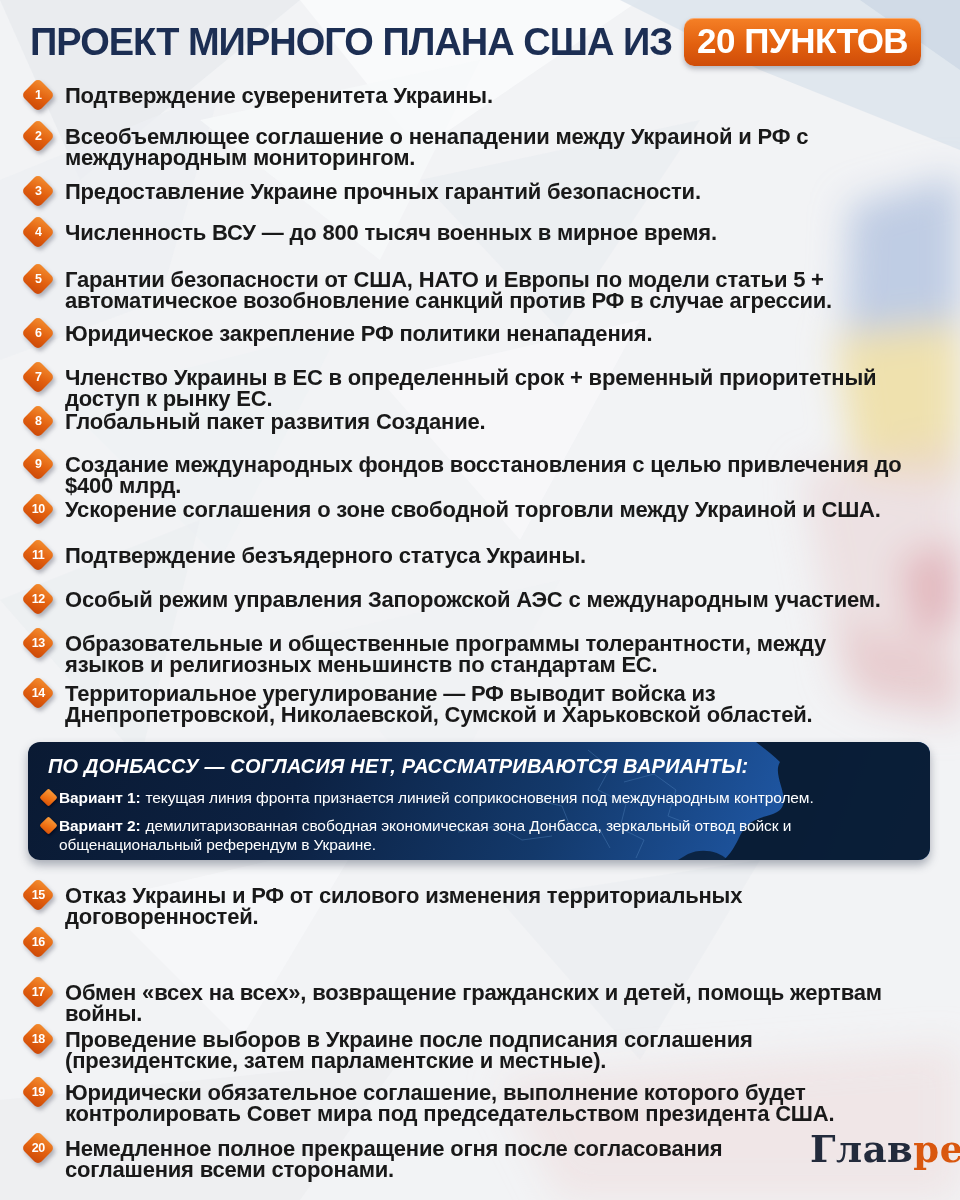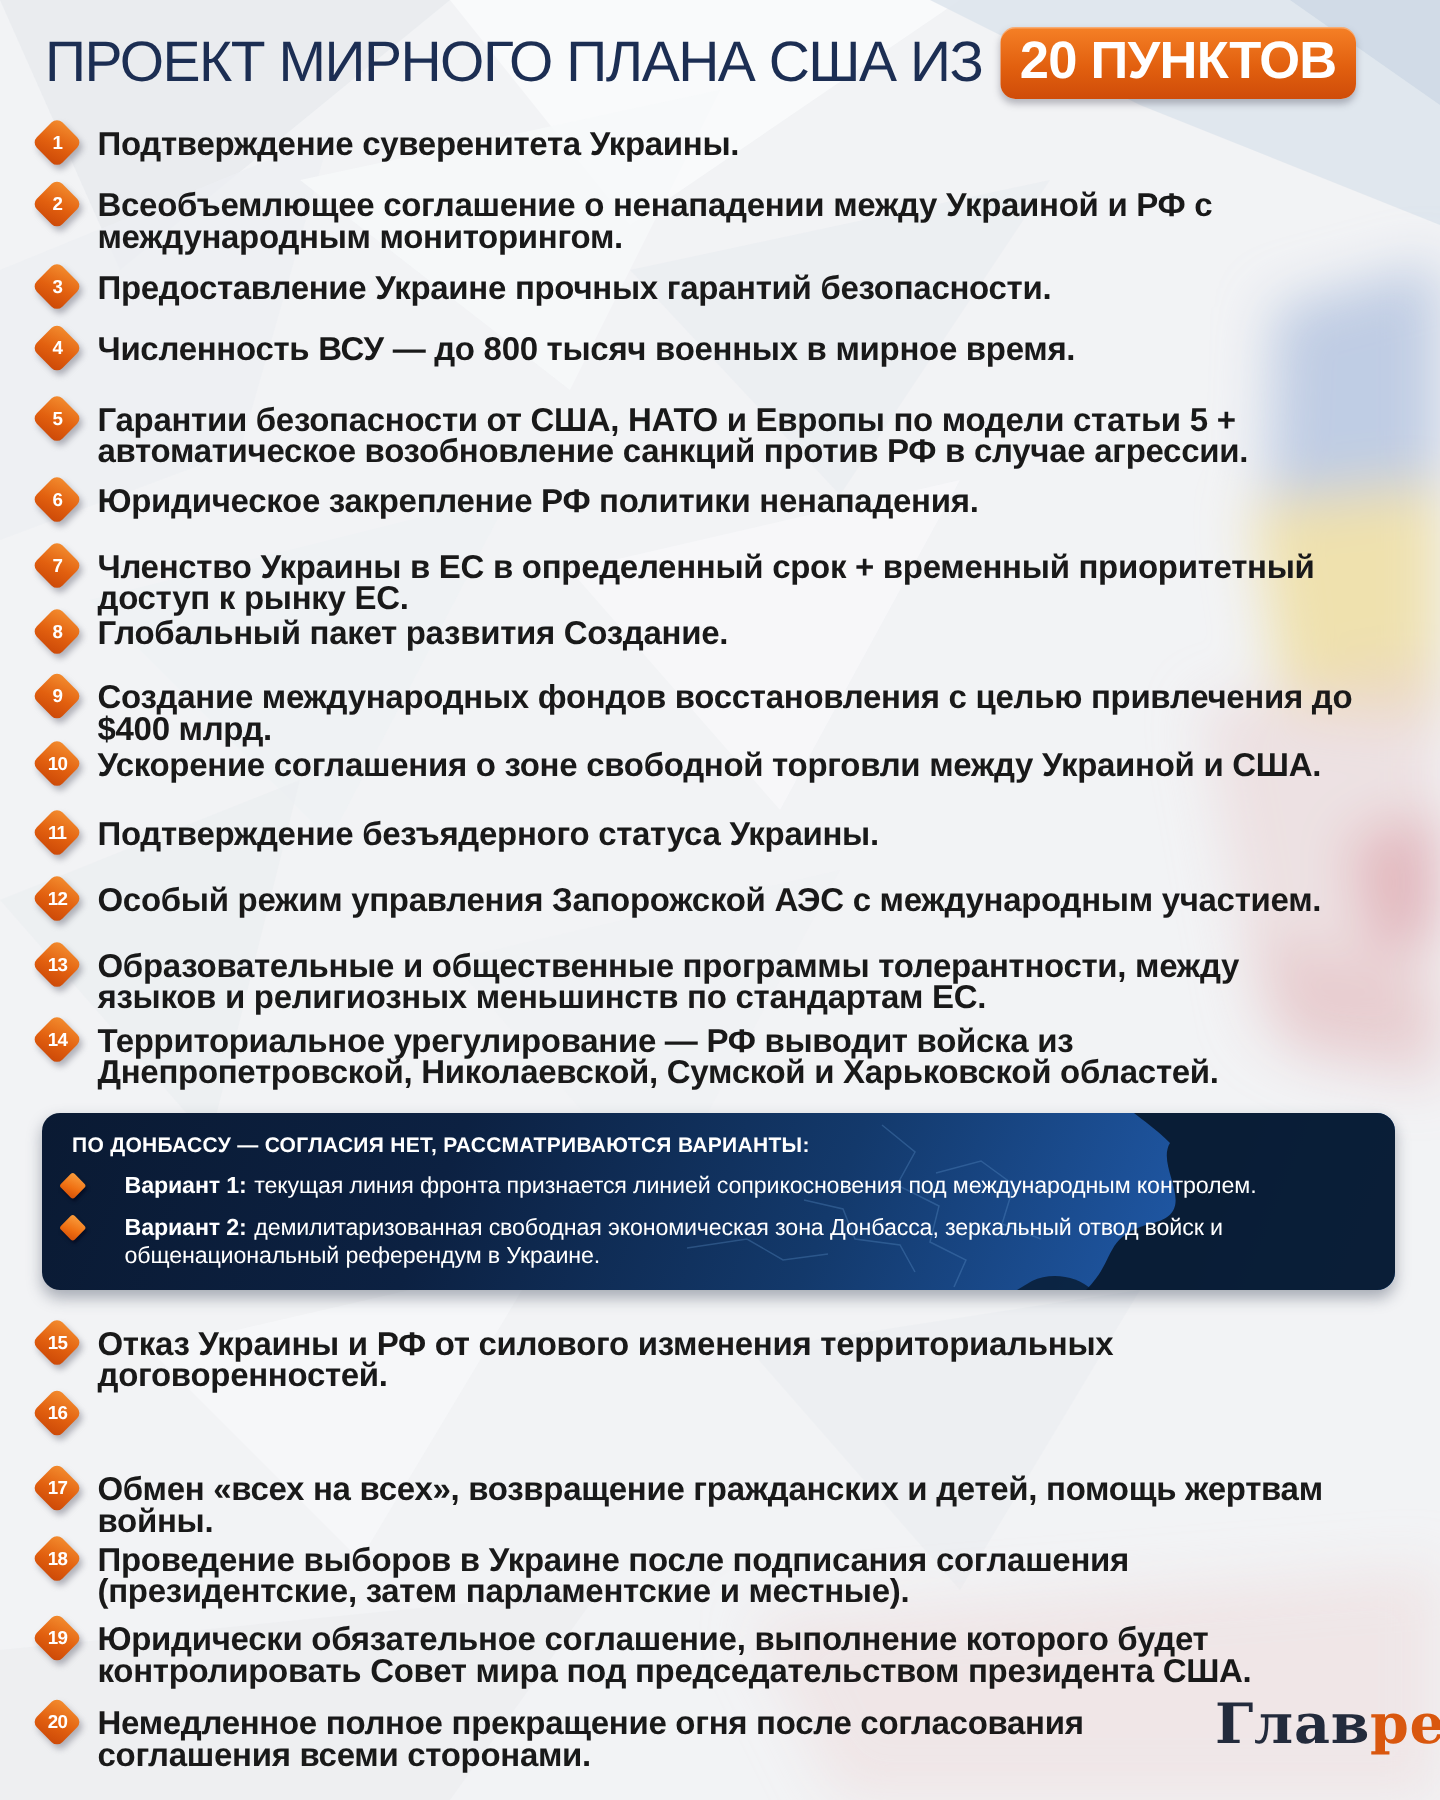--- a/index.html
+++ b/index.html
@@ -8,21 +8,21 @@
     background:#f2f3f5;
     font-family:"Liberation Sans","DejaVu Sans",sans-serif;
     -webkit-font-smoothing:antialiased;
   }
   .bg{position:absolute;inset:0;width:960px;height:1200px;}
   .content{position:absolute;inset:0;}
 
   
   .title-row{position:absolute;left:30px;top:18px;display:flex;align-items:center;gap:12px;}
   .title-main{
-    font-size:38px;font-weight:normal;color:#1c2e53;letter-spacing:-1px;
+    font-size:38px;font-weight:bold;color:#1c2e53;letter-spacing:-1px;
     white-space:nowrap;line-height:46px;
   }
   .title-badge{
     display:inline-block;font-size:35px;font-weight:bold;color:#ffffff;
     background:linear-gradient(180deg,#f58026 0%,#e2600f 55%,#cf4c09 100%);
     border-radius:10px;padding:2px 13px 5px 13px;letter-spacing:-0.5px;
     box-shadow:0 3px 5px rgba(70,70,85,.35), inset 0 1px 0 rgba(255,255,255,.35);
     white-space:nowrap;line-height:41px;
   }
 
@@ -39,25 +39,25 @@
 
   
   .dbox{
     position:absolute;left:28px;top:742px;width:902px;height:118px;border-radius:12px;
     background:linear-gradient(112deg,#0a1a33 0%,#0c2142 30%,#13396b 58%,#1e55a0 82%,#2766b4 100%);
     box-shadow:0 5px 10px rgba(55,65,85,.4);overflow:hidden;
   }
   .dbox-map{position:absolute;inset:0;width:100%;height:100%;}
   .dbox-inner{position:relative;}
   .dbox-header{
-    padding:13px 20px 0 20px;font-size:14px;font-weight:bold;color:#ffffff;
-    letter-spacing:0.2px;white-space:nowrap;
+    padding:13px 20px 0 20px;font-size:20px;font-weight:bold;color:#ffffff;
+    letter-spacing:0.2px;white-space:nowrap;font-style:italic;
   }
   .variants{padding:10px 20px 0 12px;}
-  .variant{display:flex;align-items:flex-start;gap:26px;margin-bottom:9px;}
+  .variant{display:flex;align-items:flex-start;gap:2px;margin-bottom:9px;}
   .vbullet-wrap{width:17px;height:17px;flex:none;margin-top:1px;
     filter:drop-shadow(1px 2px 1px rgba(0,0,20,.5));}
   .vbullet{width:13px;height:13px;margin:2px;border-radius:2px;transform:rotate(45deg);
     background:linear-gradient(160deg,#f89a3a 5%,#ef6f12 60%,#d8540a 95%);}
   .vtext{font-size:15.5px;color:#ffffff;line-height:19px;letter-spacing:-0.1px;max-width:800px;}
   .vlabel{font-weight:bold;margin-right:5px;}
 
   
   .logo{position:absolute;left:810px;top:1127px;font-family:"DejaVu Serif","Liberation Serif",serif;
     font-weight:bold;font-size:37px;letter-spacing:0.5px;white-space:nowrap;}

